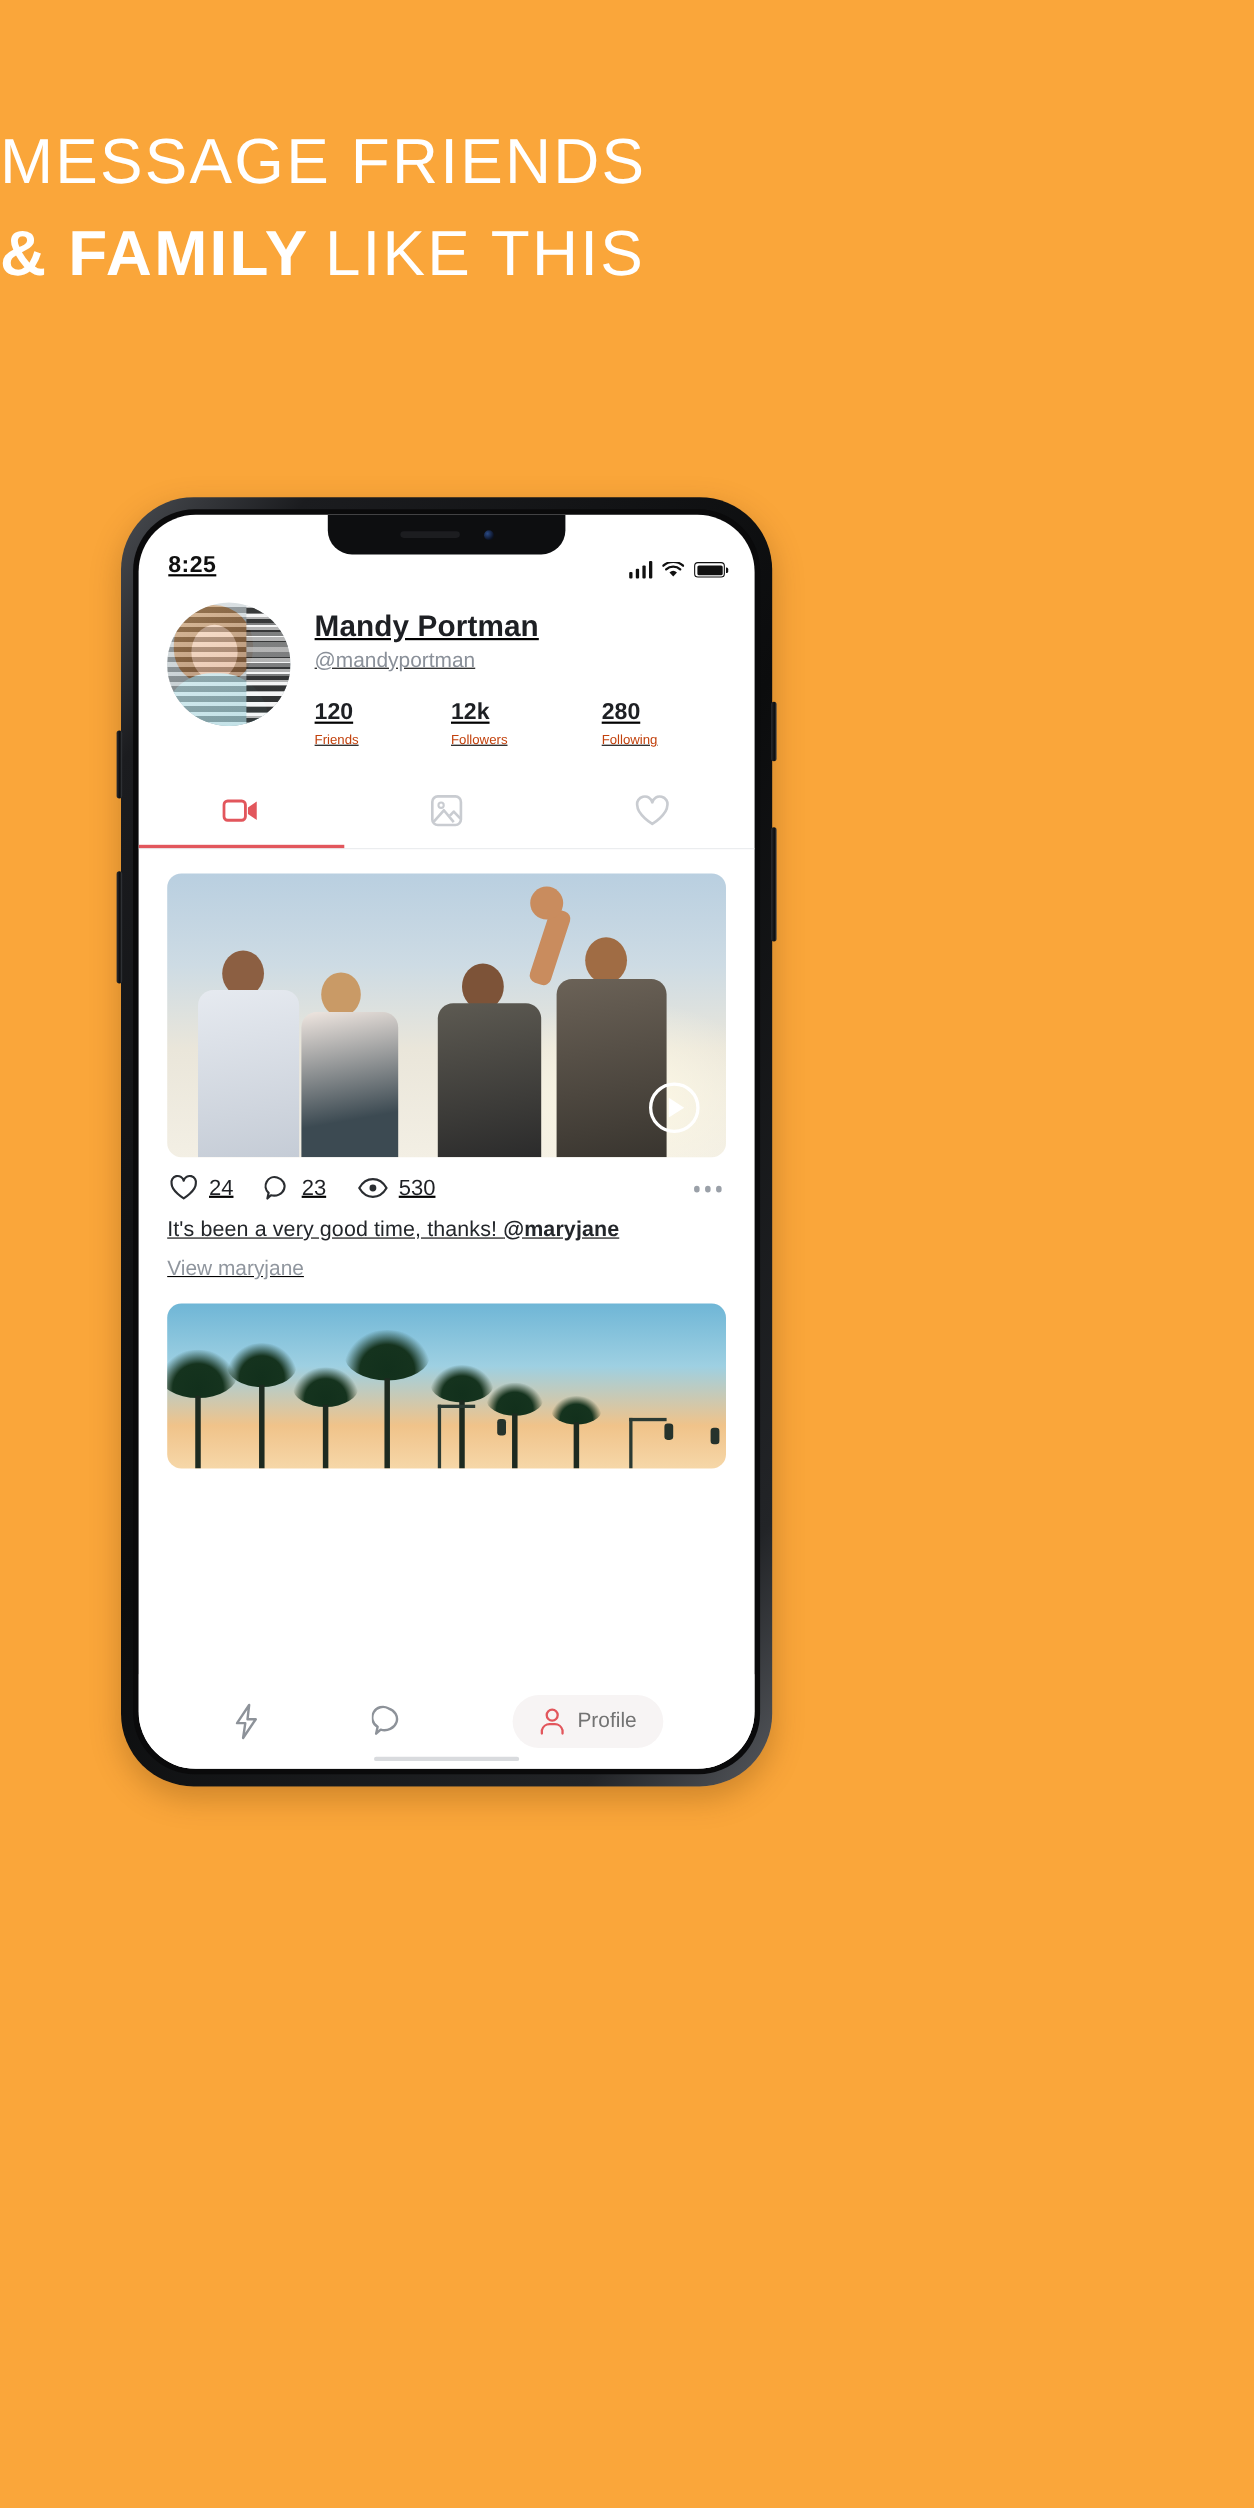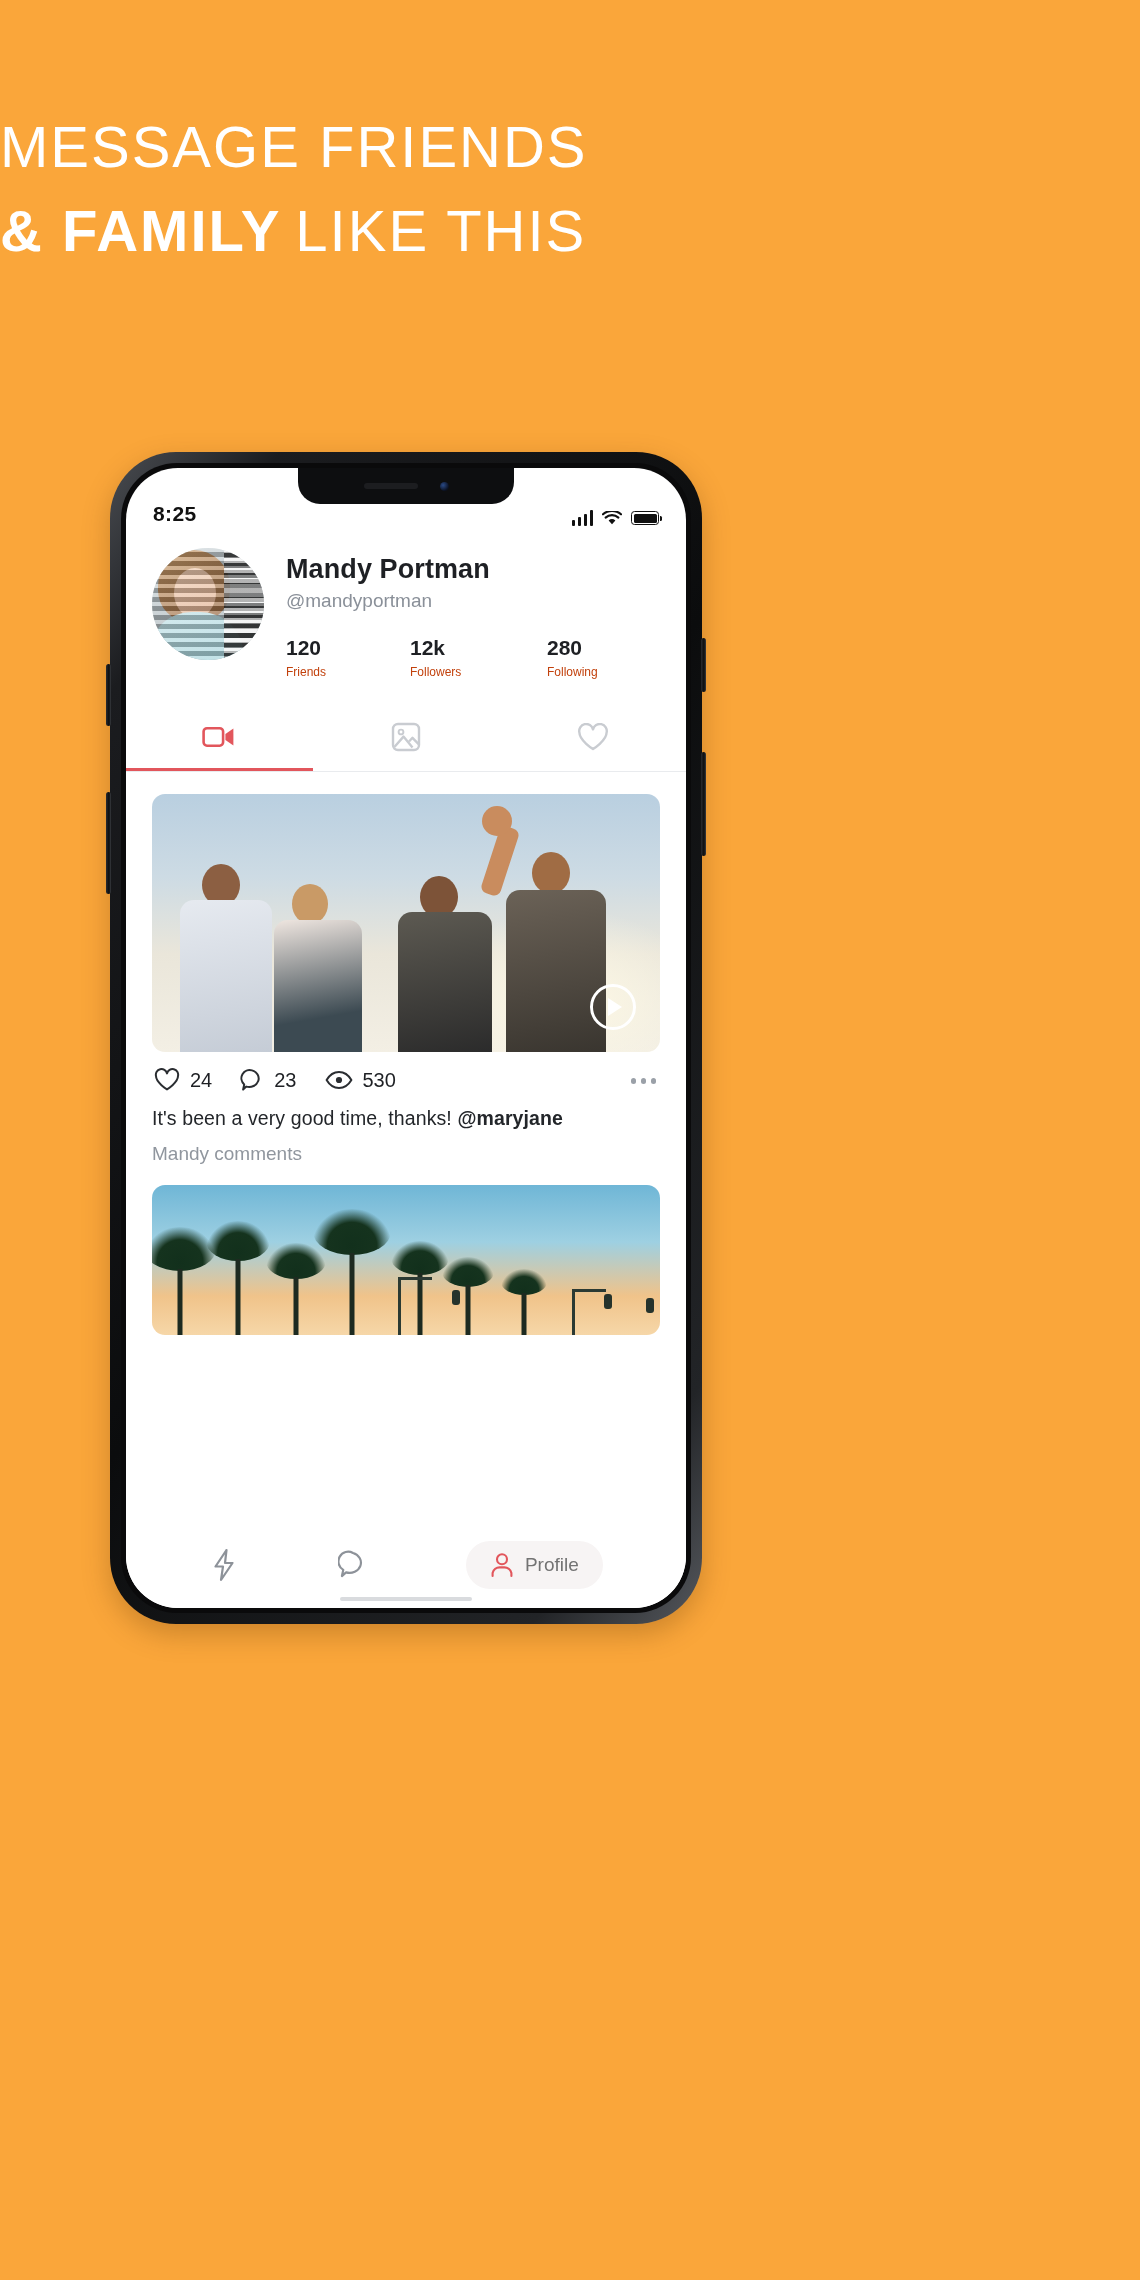--- a/index.html
+++ b/index.html
@@ -36,20 +36,21 @@
     border-radius:66px;
     background:linear-gradient(125deg,#4a4d52 0%,#1b1c1f 12%,#0b0c0d 50%,#222427 88%,#55585d 100%);
     padding:11px;
     box-shadow:0 10px 28px rgba(90,45,0,.28);
   }
   .phone-inner {
     width:100%; height:100%;
     border-radius:56px;
     background:#0a0a0b;
     padding:5px;
+    text-decoration:underline;
   }
   .screen {
     width:100%; height:100%;
     border-radius:52px;
     background:#ffffff;
     overflow:hidden;
     position:relative;
   }
   
   .btn-side {
@@ -406,21 +407,21 @@
               <span class="val">530</span>
             </div>
             <div class="eng-more">
                 <i></i>
                 <i></i>
                 <i></i>
               </div>
           </div>
 
           <div class="caption"><span>It's been a very good time, thanks! </span><b>@maryjane</b></div>
-          <div class="viewc">Mandy comments</div>
+          <div class="viewc">View maryjane</div>
         </div>
 
         <div class="media2">
           <div class="palm" style="left:28px;">
               <div class="fronds" style="bottom:64px;width:72px;height:44px;"></div>
               <div class="trunk" style="height:66px;"></div>
             </div>
           <div class="palm" style="left:86px;">
               <div class="fronds" style="bottom:74px;width:64px;height:40px;"></div>
               <div class="trunk" style="height:76px;"></div>

